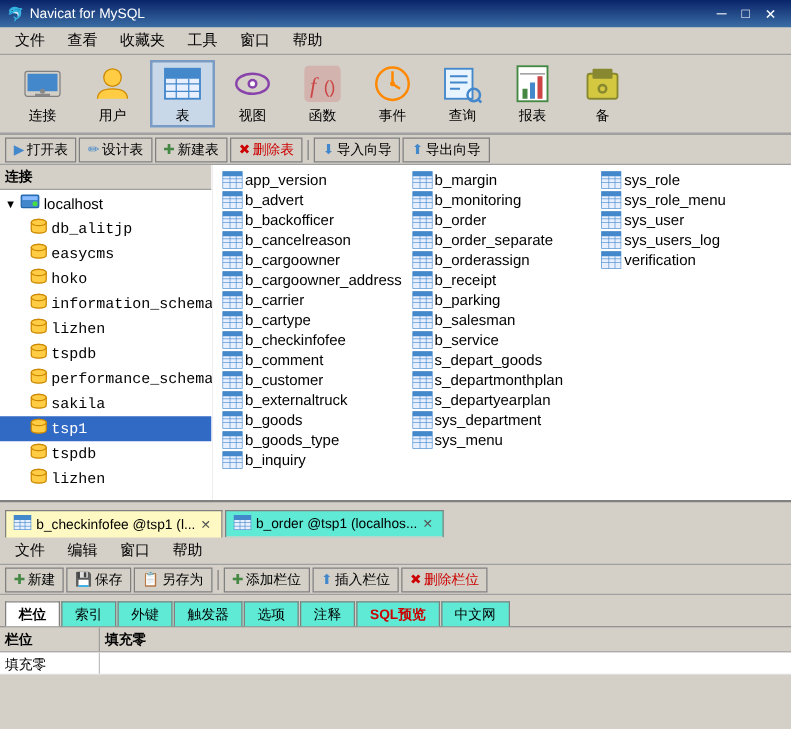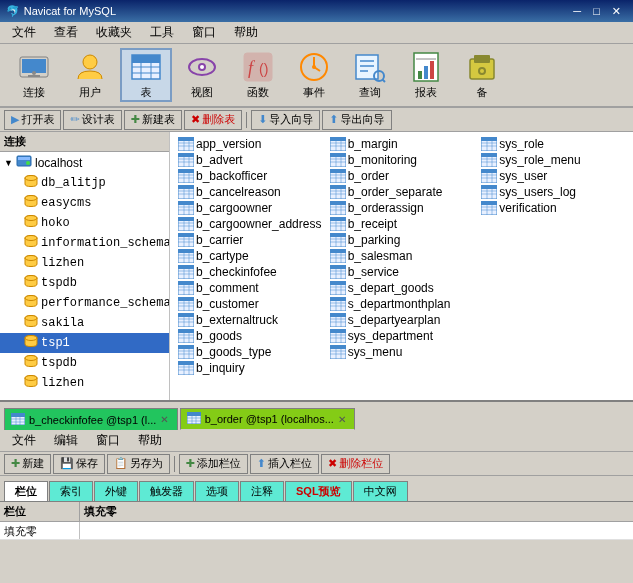--- a/index.html
+++ b/index.html
@@ -138,30 +138,30 @@
       align-items: flex-end;
       background: #d4d0c8;
       padding: 4px 4px 0;
       gap: 2px;
       height: 28px;
     }
     .bottom-tab {
       display: flex;
       align-items: center;
       padding: 2px 8px 2px 6px;
-      background: #22c55e;
+      background: #fef9c3;
       border: 1px solid #808080;
       border-bottom: none;
       cursor: pointer;
       font-size: 11px;
       height: 22px;
       gap: 4px;
     }
     .bottom-tab.active {
-      background: #84cc16;
+      background: #5eead4;
       border-bottom: 1px solid #d4d0c8;
       z-index: 1;
     }
     .tab-close { cursor: pointer; font-size: 10px; color: #555; }
     
     
     .bottom-menu {
       background: #d4d0c8;
       height: 22px;
       display: flex;

